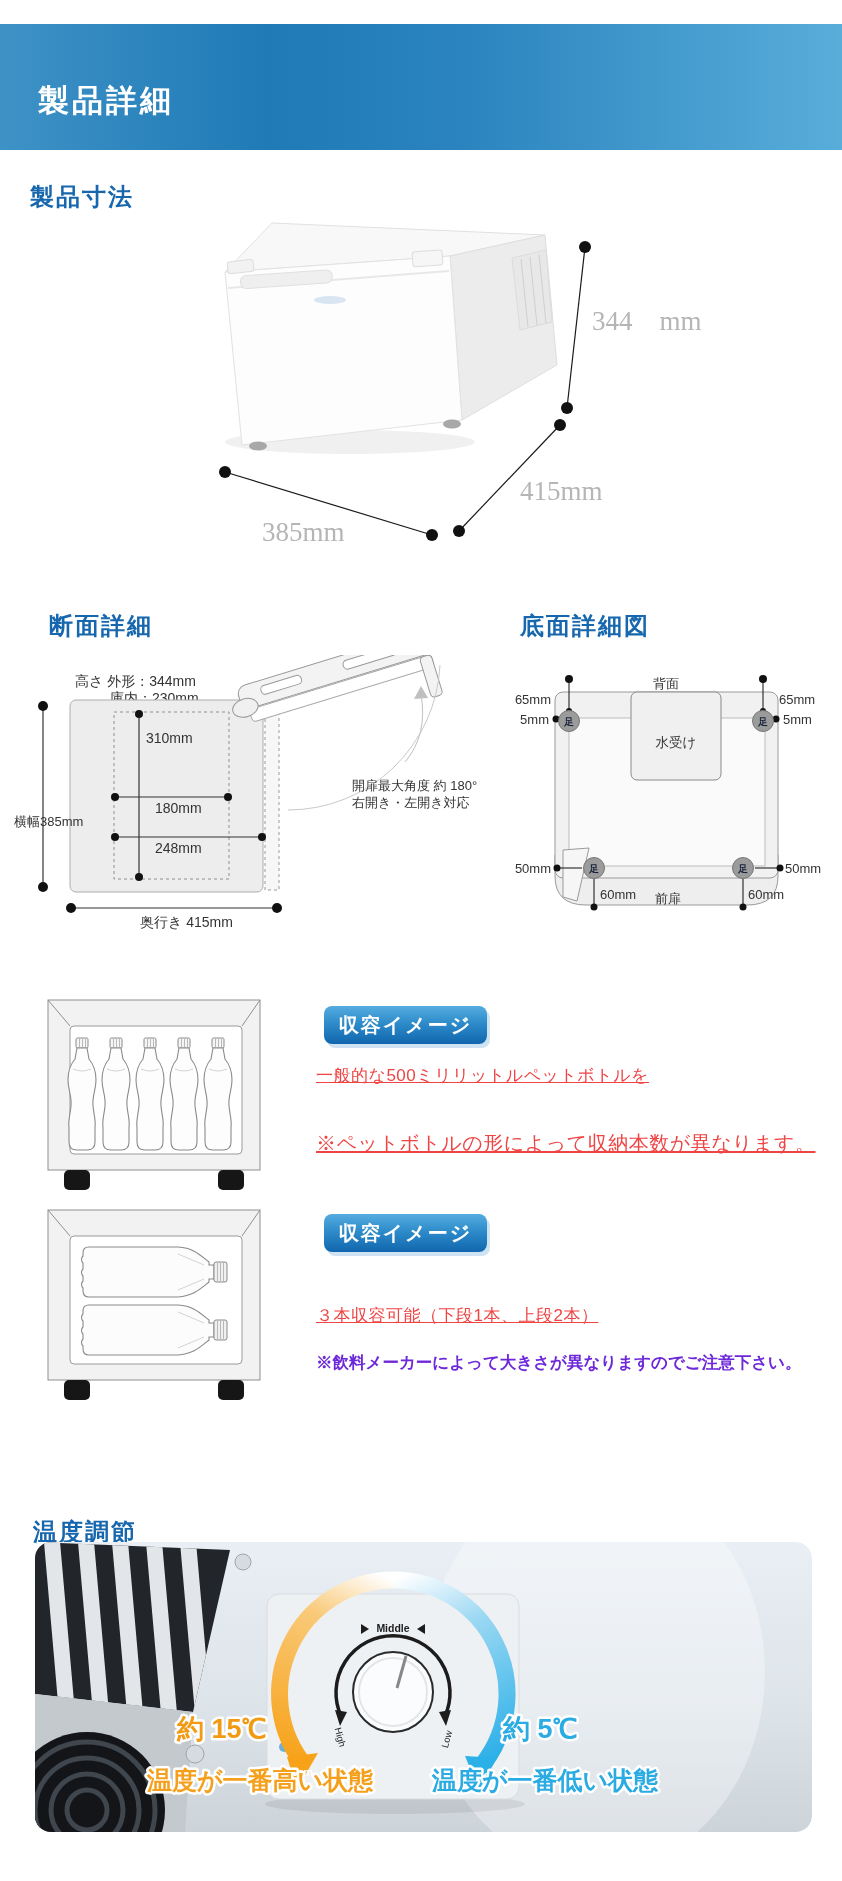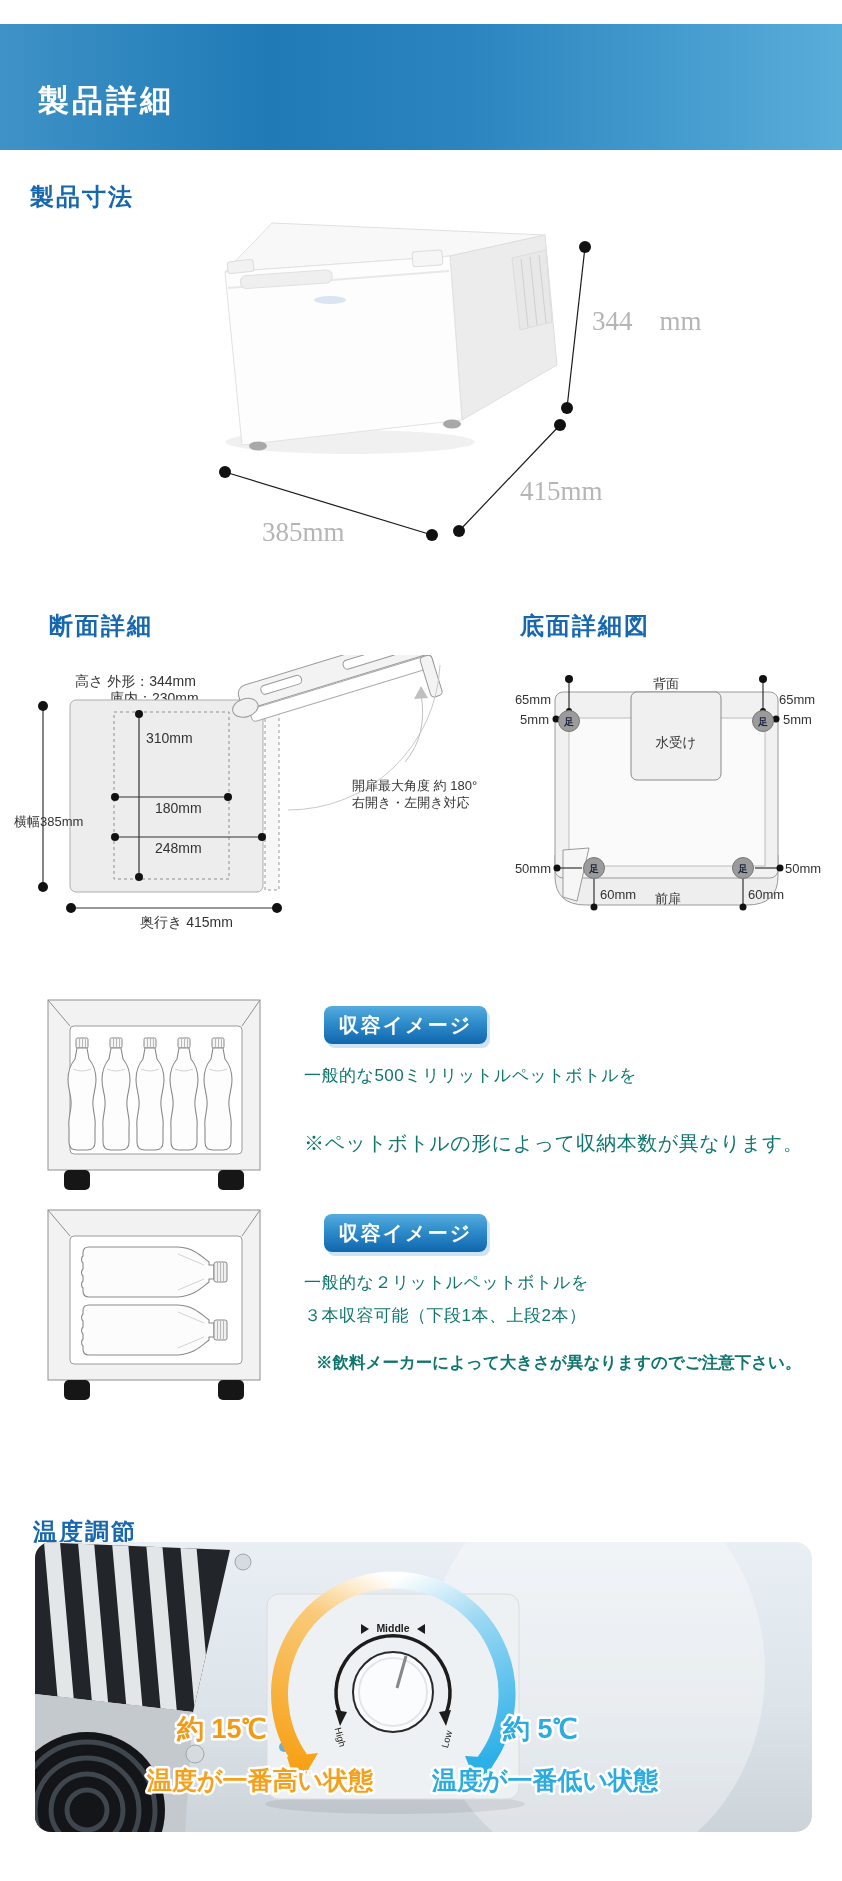--- a/index.html
+++ b/index.html
@@ -8,22 +8,22 @@
   .abs{position:absolute;}
   .banner{top:24px;left:0;width:842px;height:126px;
     background:linear-gradient(90deg,#3e92c6 0%,#1f7ab6 32%,#2b84bf 55%,#58add9 100%);}
   .banner h1{margin:16px;padding:40px 12px 0 22px;font-size:31px;letter-spacing:3px;
     color:#ffffff;font-weight:bold;}
   .sec-h{font-size:24px;font-weight:bold;color:#1767ae;letter-spacing:2px;}
   .badge{left:312px;width:163px;height:38px;border-radius:8px;text-align:center;
     background:linear-gradient(180deg,#55acdf 0%,#2e8cca 45%,#1166ad 100%);
     box-shadow:3px 4px 0 #cfe3f2;color:#fff;font-weight:bold;font-size:20px;
     line-height:38px;letter-spacing:2px;margin-left:12px;}
-  .body-line{left:304px;font-size:17px;color:#0f766e;letter-spacing:0.5px;white-space:nowrap;}
-  .note-blue{left:316px;font-size:16.5px;color:#0f766e;font-weight:bold;white-space:nowrap;}
+  .body-line{left:316px;font-size:17px;color:#ef4444;letter-spacing:0.5px;white-space:nowrap;text-decoration:underline;}
+  .note-blue{left:316px;font-size:16.5px;color:#6d28d9;font-weight:bold;white-space:nowrap;}
   svg text{font-family:"Liberation Sans", sans-serif;}
   svg text.dim-gray{font-family:"Liberation Serif", serif;}
 </style>
 </head>
 <body>
 
 <div class="page">
 
   <div class="abs banner">
     <h1>製品詳細</h1>
@@ -220,21 +220,20 @@
     <rect x="70" y="1236" width="172" height="128" rx="4" fill="#ffffff" stroke="#9a9a9a"></rect>
     <rect x="64" y="1380" width="26" height="20" rx="5" fill="#161616"></rect>
     <rect x="218" y="1380" width="26" height="20" rx="5" fill="#161616"></rect>
     <g>
       <use href="#b2l" x="80" y="1246"></use>
       <use href="#b2l" x="80" y="1304"></use>
     </g>
   </svg>
 
   <div class="abs badge" style="top:1214px;">収容イメージ</div>
-  <div class="abs body-line" style="top:1271px;">一般的な２リットルペットボトルを</div>
   <div class="abs body-line" style="top:1304px;">３本収容可能（下段1本、上段2本）</div>
   <div class="abs note-blue" style="top:1352px;">※飲料メーカーによって大きさが異なりますのでご注意下さい。</div>
 
   <div class="abs sec-h" style="top:1516px;left:33px;">温度調節</div>
 
   <svg class="abs" style="top:1542px;left:35px;border-radius:16px;" width="777" height="290" viewBox="0 0 777 290">
     <defs>
       <linearGradient id="tempBg" x1="0" y1="0" x2="0" y2="1">
         <stop offset="0" stop-color="#e9eff4"></stop>
         <stop offset="0.55" stop-color="#dde4ea"></stop>

